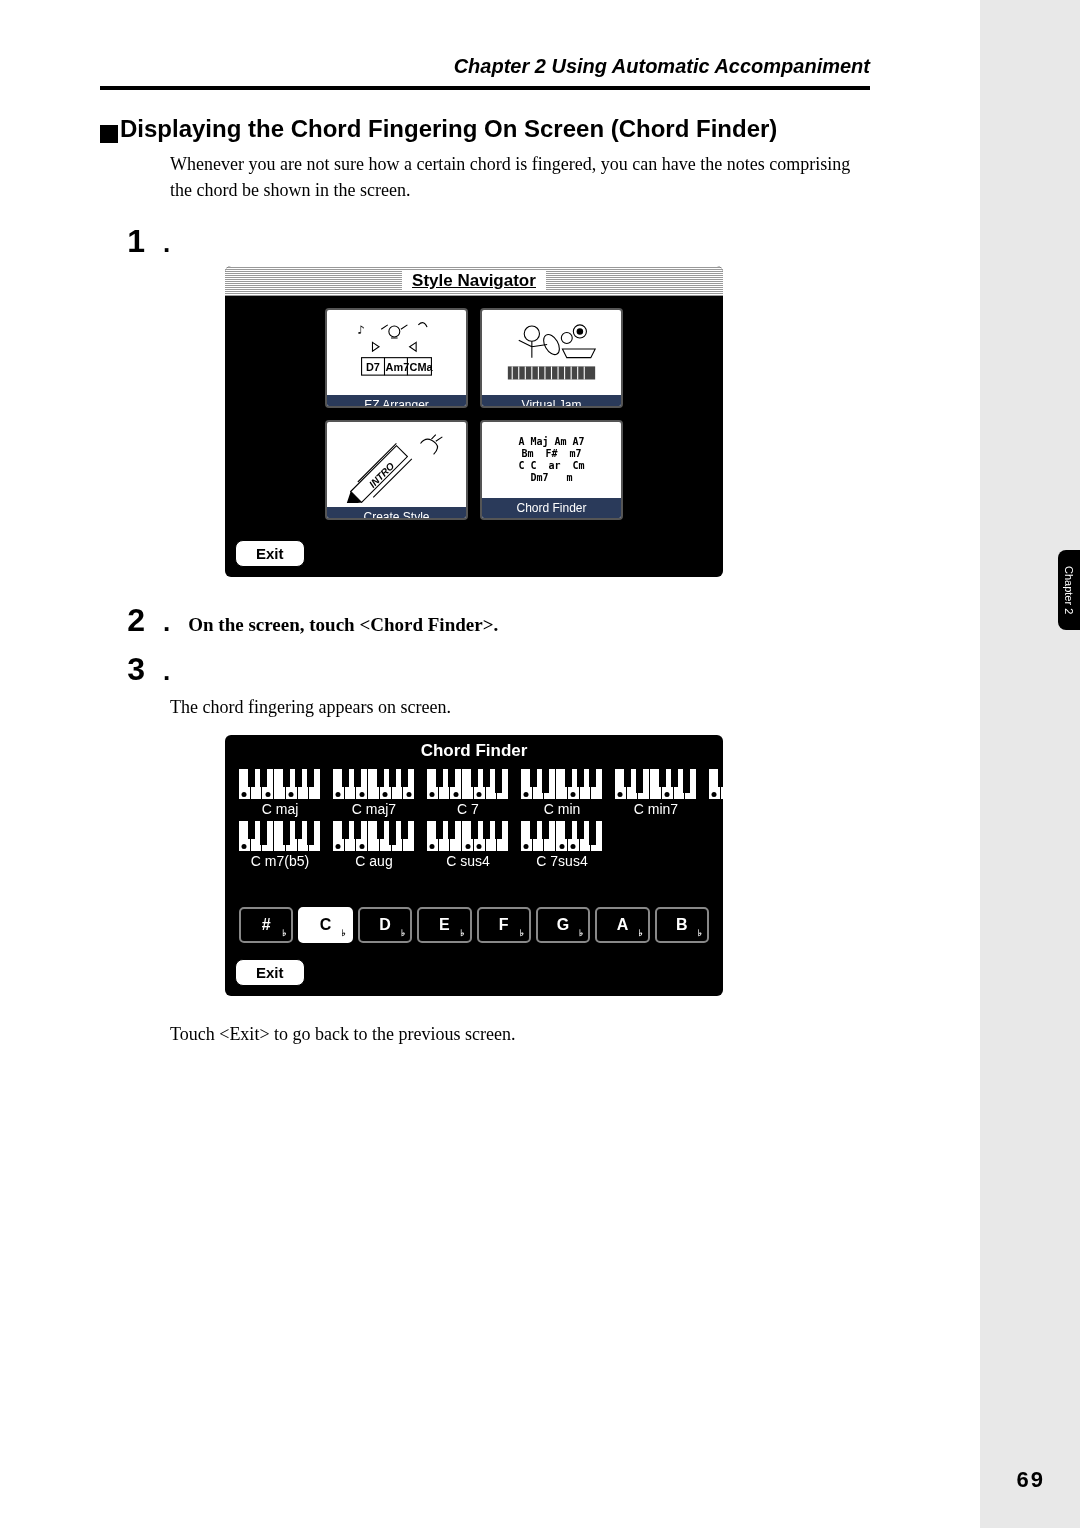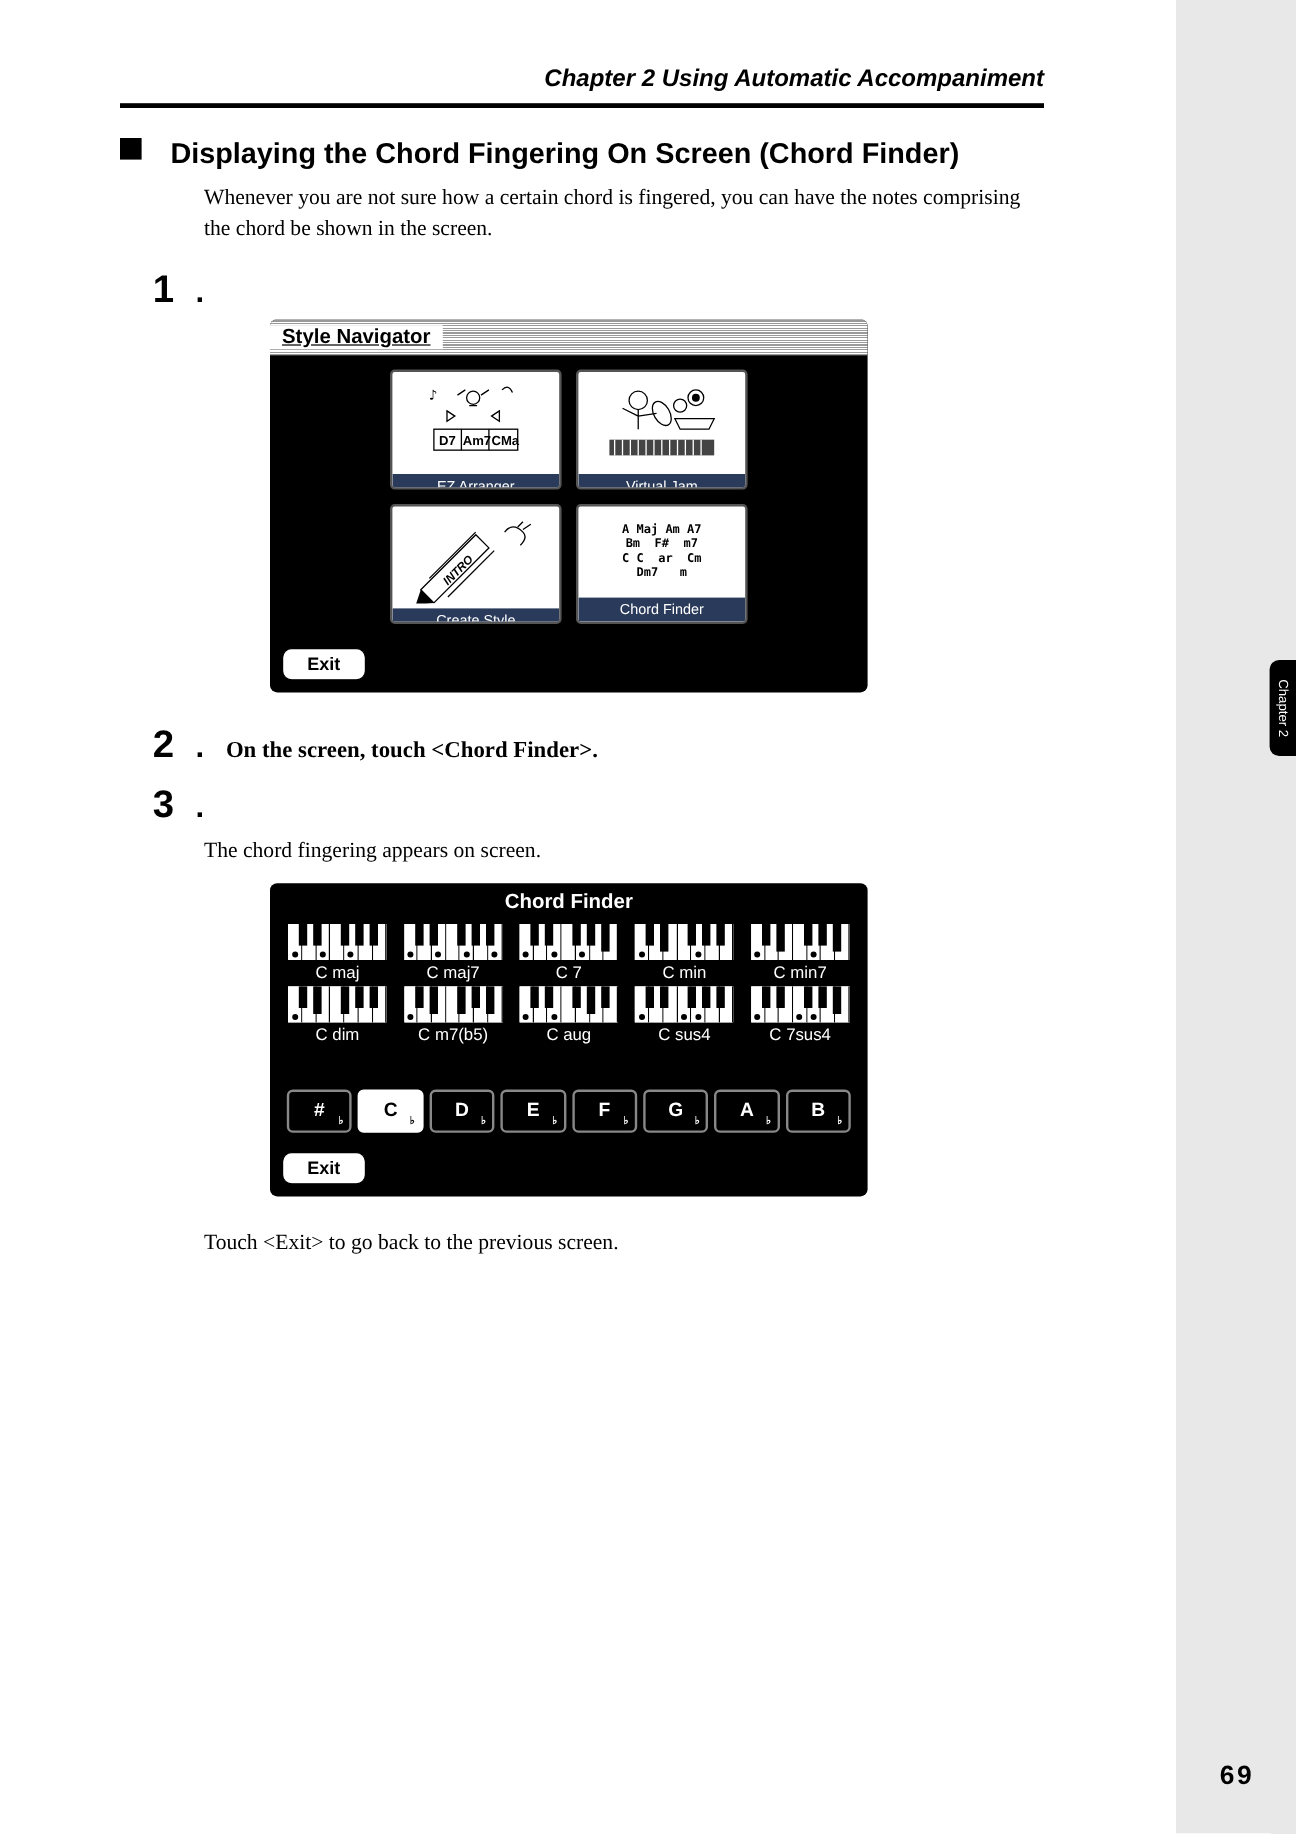--- a/index.html
+++ b/index.html
@@ -51,22 +51,22 @@
     font-style: italic;
     padding-bottom: 8px;
   }
   .thick-rule {
     height: 4px;
     background: #000;
     margin-bottom: 25px;
   }
   .section-title-row {
     display: flex;
-    align-items: flex-start;
-    gap: 24px;
+    align-items: flex-end;
+    gap: 2px;
     margin-bottom: 8px;
   }
   .square {
     width: 18px;
     height: 18px;
     background: #000;
     flex-shrink: 0;
   }
   .section-title {
     font-family: Arial, sans-serif;
@@ -129,21 +129,22 @@
     background: #000;
     border-radius: 6px;
     overflow: hidden;
   }
   .nav-title-bar {
     height: 30px;
     background: repeating-linear-gradient(0deg, #999 0px, #999 1px, #fff 1px, #fff 2px);
     position: relative;
     display: flex;
     align-items: center;
-    justify-content: flex-start;
+    justify-content: center;
+    text-decoration: underline;
   }
   .nav-title-bar span {
     background: #fff;
     padding: 0 10px;
     font-family: Arial, sans-serif;
     font-weight: bold;
     font-size: 17px;
     text-decoration: underline;
   }
   .nav-body {
@@ -206,21 +207,21 @@
   .chord-title {
     color: #fff;
     text-align: center;
     font-family: Arial, sans-serif;
     font-weight: bold;
     font-size: 17px;
     padding: 6px 0 8px 0;
   }
   .chord-grid {
     display: grid;
-    grid-template-columns: repeat(5, 1fr);
+    grid-template-columns: repeat(6, 1fr);
     gap: 4px 12px;
     padding: 0 14px 10px 14px;
   }
   .chord-cell {
     text-align: center;
   }
   .keyboard-mini {
     width: 82px;
     height: 30px;
     background: #fff;

